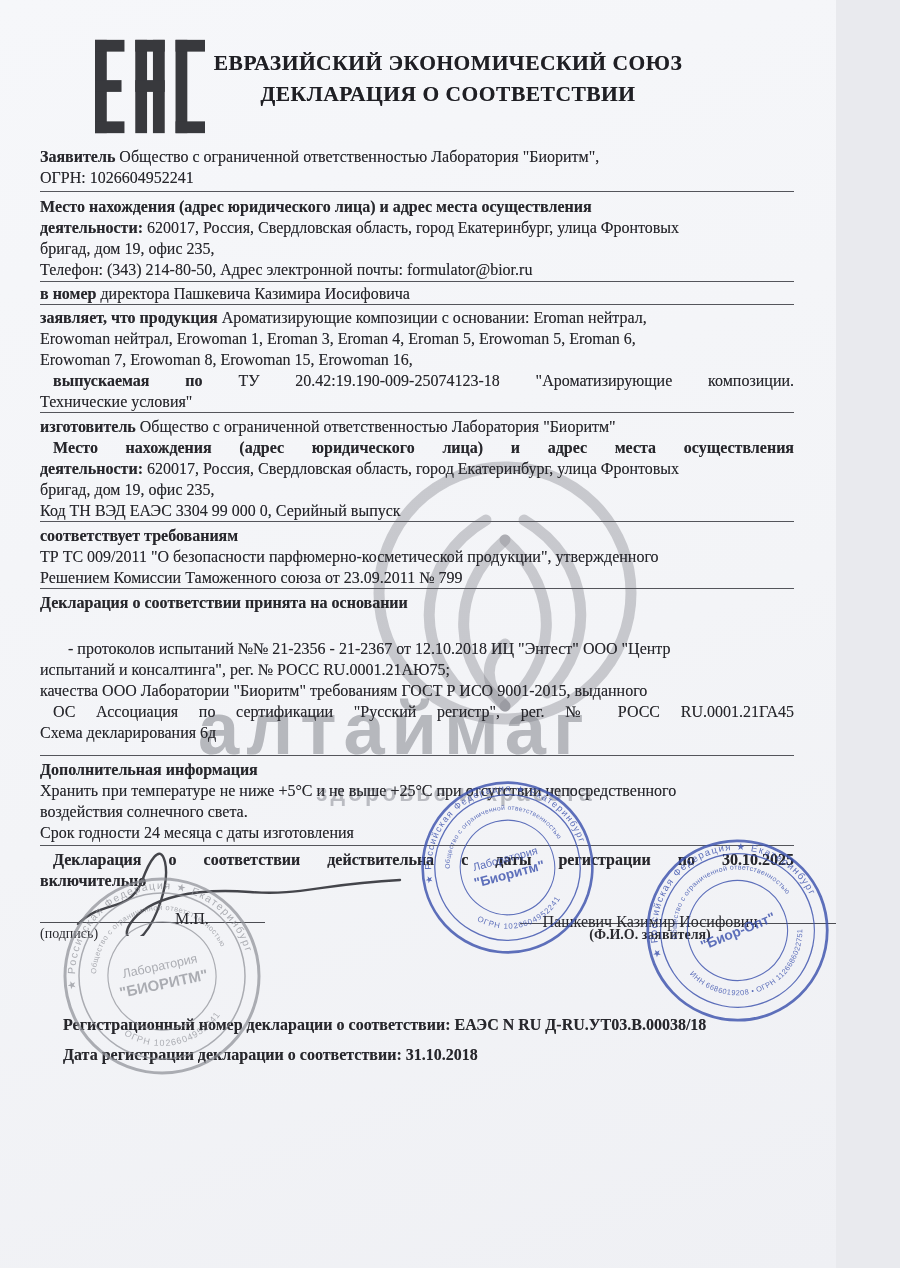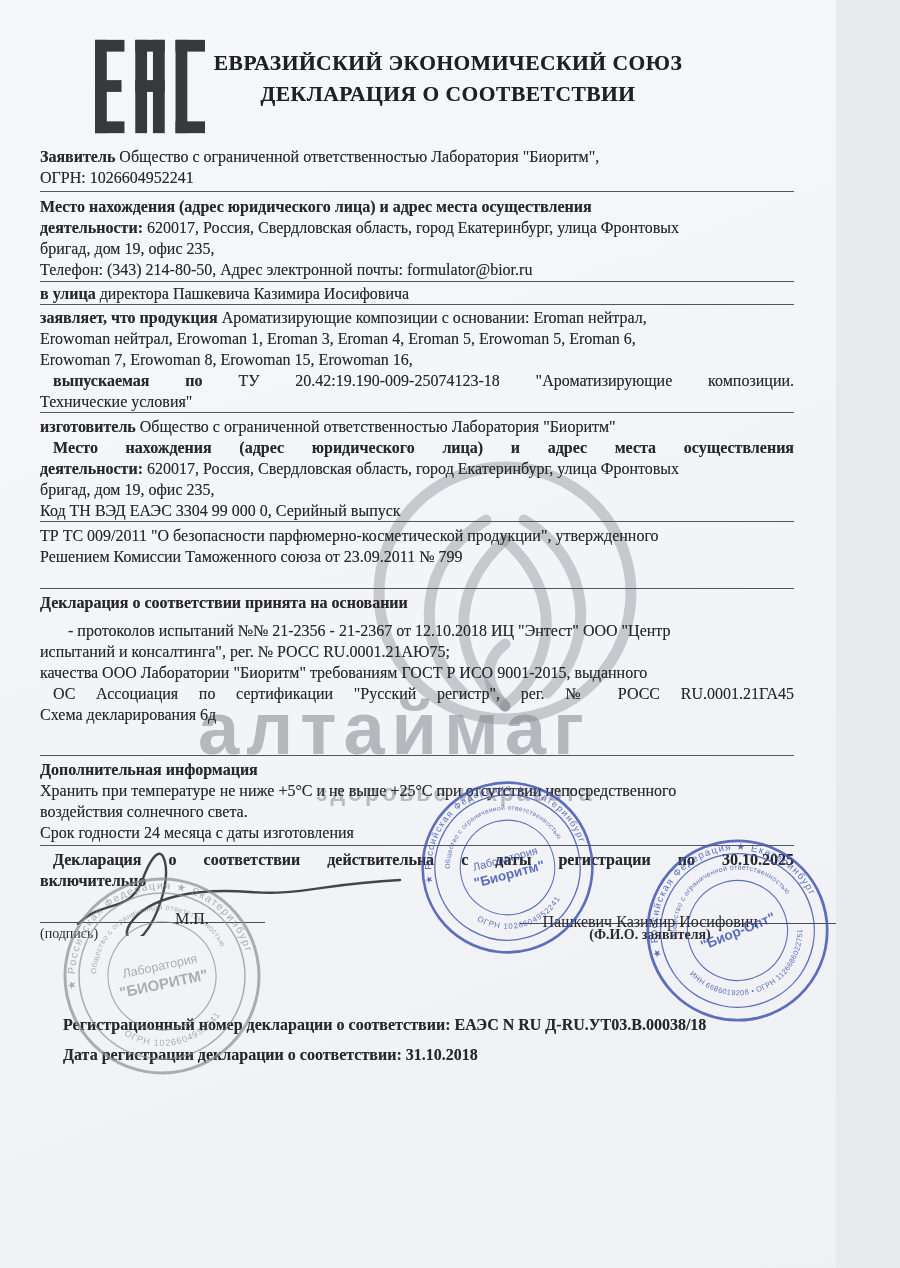--- a/index.html
+++ b/index.html
@@ -12,21 +12,21 @@
   .eac{position:absolute;left:95px;top:38px;}
   .title{position:absolute;left:120px;right:60px;top:48px;text-align:center;
     font-weight:bold;font-size:21.5px;line-height:31px;letter-spacing:.5px;color:#1f1f24;
     text-shadow:0 0 .5px rgba(30,30,35,.6);}
   
   .sect{position:absolute;left:40px;right:42px;font-size:16px;line-height:21px;z-index:2;
     text-shadow:0 0 .4px rgba(35,35,40,.45);}
   .sect .line{white-space:nowrap;}
   .sect .line.just{white-space:normal;text-align:justify;text-align-last:justify;margin-left:13px;}
   .sect .line.ind{text-indent:28px;}
-  .sect .line.gap{margin-top:7px;}
+  .sect .line.gap{margin-top:25px;}
   .rule{position:absolute;left:40px;right:42px;border-top:1.6px solid #54555b;z-index:2;}
   #s1{top:146px}#s2{top:196px}#s3{top:283px}#s4{top:307px}#s5{top:416px}
   #s6{top:525px}#s7{top:592px}#s8{top:759px}#s9{top:849px}
   #r1{top:191px}#r2{top:281px}#r3{top:304px}#r4{top:412px}#r5{top:521px}
   #r6{top:588px}#r7{top:755px}#r8{top:845px}
   
   .sigline{position:absolute;border-top:1.4px solid #4c4d53;z-index:2;}
   #sig-line-left{left:40px;width:225px;top:922px;}
   #sig-line-right{left:520px;width:338px;top:923px;}
   .sublabel{position:absolute;font-size:14px;z-index:3;color:#2b2b30;}
@@ -99,40 +99,41 @@
     </div>
   <div class="rule" id="r1"></div>
   <div class="sect" id="s2">
       <div class="line"><b>Место нахождения (адрес юридического лица) и адрес места осуществления</b></div>
       <div class="line"><b>деятельности: </b><span>620017, Россия, Свердловская область,  город Екатеринбург, улица Фронтовых</span></div>
       <div class="line"><span>бригад, дом 19, офис 235,</span></div>
       <div class="line"><span>Телефон: (343) 214-80-50, Адрес электронной почты: formulator@bior.ru</span></div>
     </div>
   <div class="rule" id="r2"></div>
   <div class="sect" id="s3">
-      <div class="line"><b>в улица </b><span>директора Пашкевича Казимира Иосифовича</span></div>
+      <div class="line"><b>в номер </b><span>директора Пашкевича Казимира Иосифовича</span></div>
     </div>
   <div class="rule" id="r3"></div>
   <div class="sect" id="s4">
       <div class="line"><b>заявляет, что продукция </b><span>Ароматизирующие композиции с основании: Eroman нейтрал,</span></div>
       <div class="line"><span>Erowoman нейтрал, Erowoman 1, Eroman 3, Eroman 4, Eroman 5, Erowoman 5,  Eroman 6,</span></div>
       <div class="line"><span>Erowoman 7, Erowoman 8, Erowoman 15, Erowoman 16,</span></div>
       <div class="line just"><b>выпускаемая по </b><span>ТУ 20.42:19.190-009-25074123-18 "Ароматизирующие композиции.</span></div>
       <div class="line"><span>Технические условия"</span></div>
     </div>
   <div class="rule" id="r4"></div>
   <div class="sect" id="s5">
       <div class="line"><b>изготовитель </b><span>Общество с ограниченной ответственностью  Лаборатория "Биоритм"</span></div>
       <div class="line just"><b>Место нахождения (адрес юридического лица) и адрес места осуществления</b></div>
       <div class="line"><b>деятельности: </b><span>620017, Россия, Свердловская область,  город Екатеринбург, улица Фронтовых</span></div>
       <div class="line"><span>бригад, дом 19, офис 235,</span></div>
       <div class="line"><span>Код ТН ВЭД ЕАЭС 3304 99 000 0, Серийный выпуск</span></div>
     </div>
   <div class="rule" id="r5"></div>
   <div class="sect" id="s6">
+      <div class="line"><b>соответствует требованиям</b></div>
       <div class="line"><span>ТР ТС 009/2011 "О безопасности парфюмерно-косметической продукции", утвержденного</span></div>
       <div class="line"><span>Решением Комиссии Таможенного союза от 23.09.2011 № 799</span></div>
     </div>
   <div class="rule" id="r6"></div>
   <div class="sect" id="s7">
       <div class="line"><b>Декларация о соответствии принята на основании</b></div>
       <div class="line ind gap"><span>- протоколов испытаний №№ 21-2356 - 21-2367  от 12.10.2018 ИЦ "Энтест" ООО "Центр</span></div>
       <div class="line"><span>испытаний и консалтинга",  рег. № РОСС RU.0001.21АЮ75;</span></div>
       <div class="line"><span>качества ООО Лаборатории "Биоритм" требованиям ГОСТ Р ИСО 9001-2015, выданного</span></div>
       <div class="line just"><span>ОС Ассоциация по сертификации "Русский регистр", рег. № РОСС RU.0001.21ГА45</span></div>

